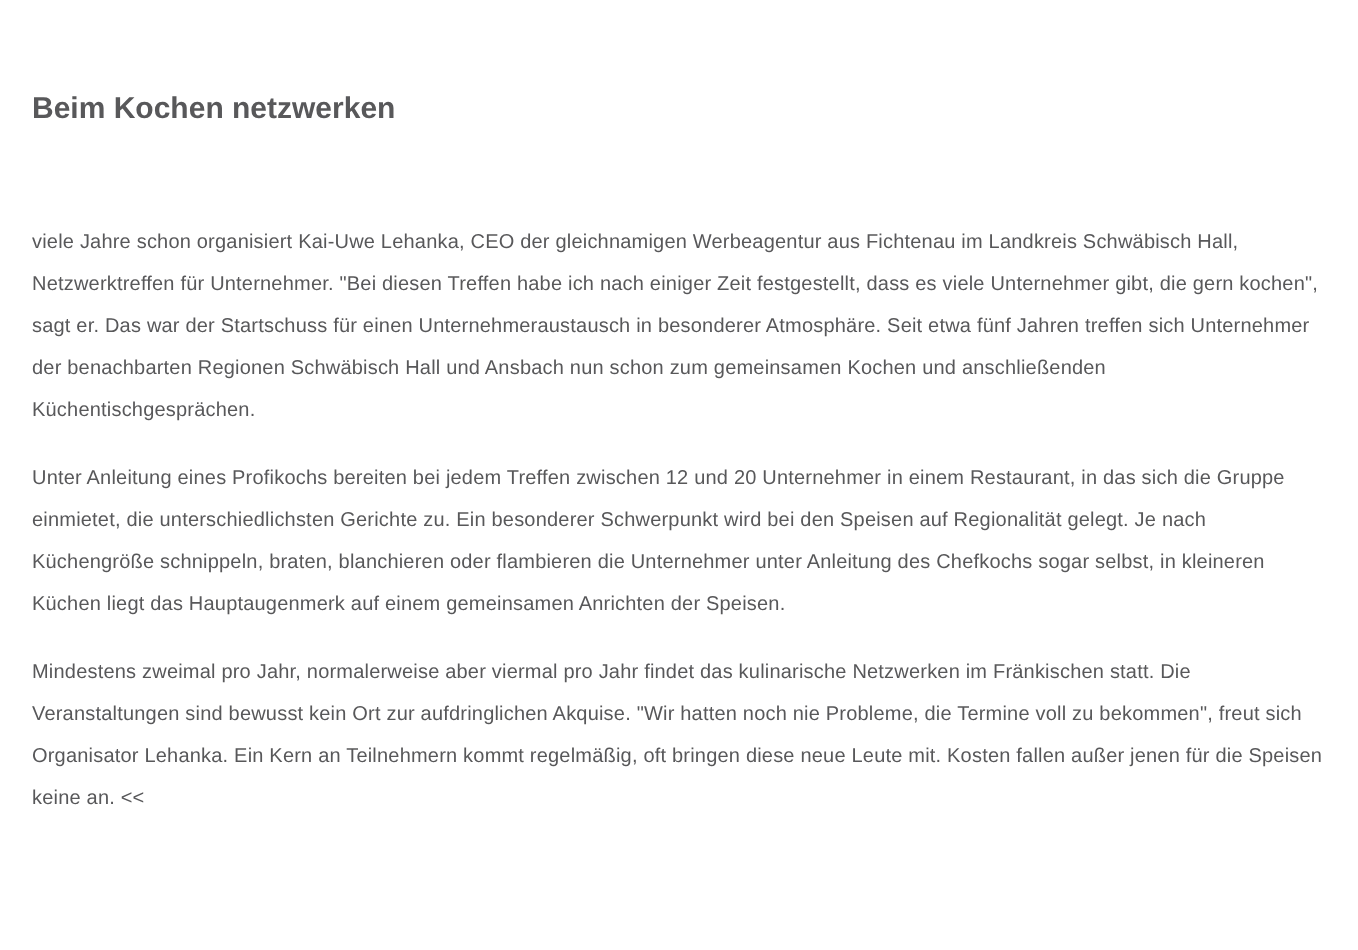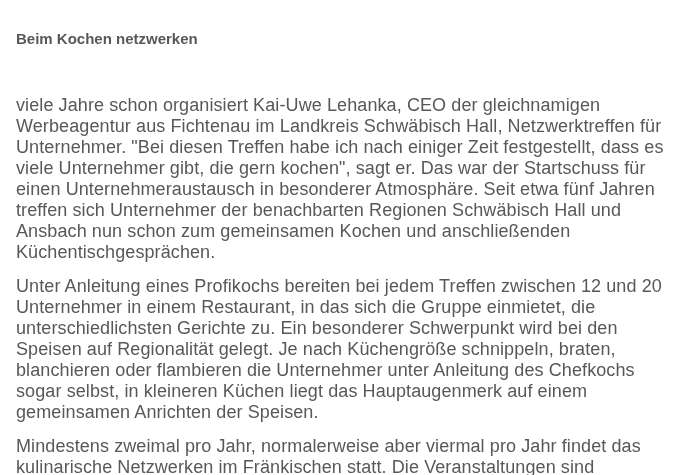--- a/index.html
+++ b/index.html
@@ -30,28 +30,28 @@
     color:var(--accent);
     letter-spacing:-0.5px;
     margin-top:4px;
   }
   .article-subtitle{
     font-family:"Liberation Sans", sans-serif;
     font-weight:700;
     font-size:15px;
     line-height:18px;
     color:var(--text);
-    margin-top:24px;
+    margin-top:40px;
   }
   .article-body{
     margin-top:47px;
     max-width:652px;
   }
   .article-body p{
-    font-size:18px;
+    font-size:10px;
     line-height:21px;
     letter-spacing:0.1px;
     color:var(--text);
     margin-bottom:13px;
   }
 </style>
 </head>
 <body>
 
 <main class="article">

